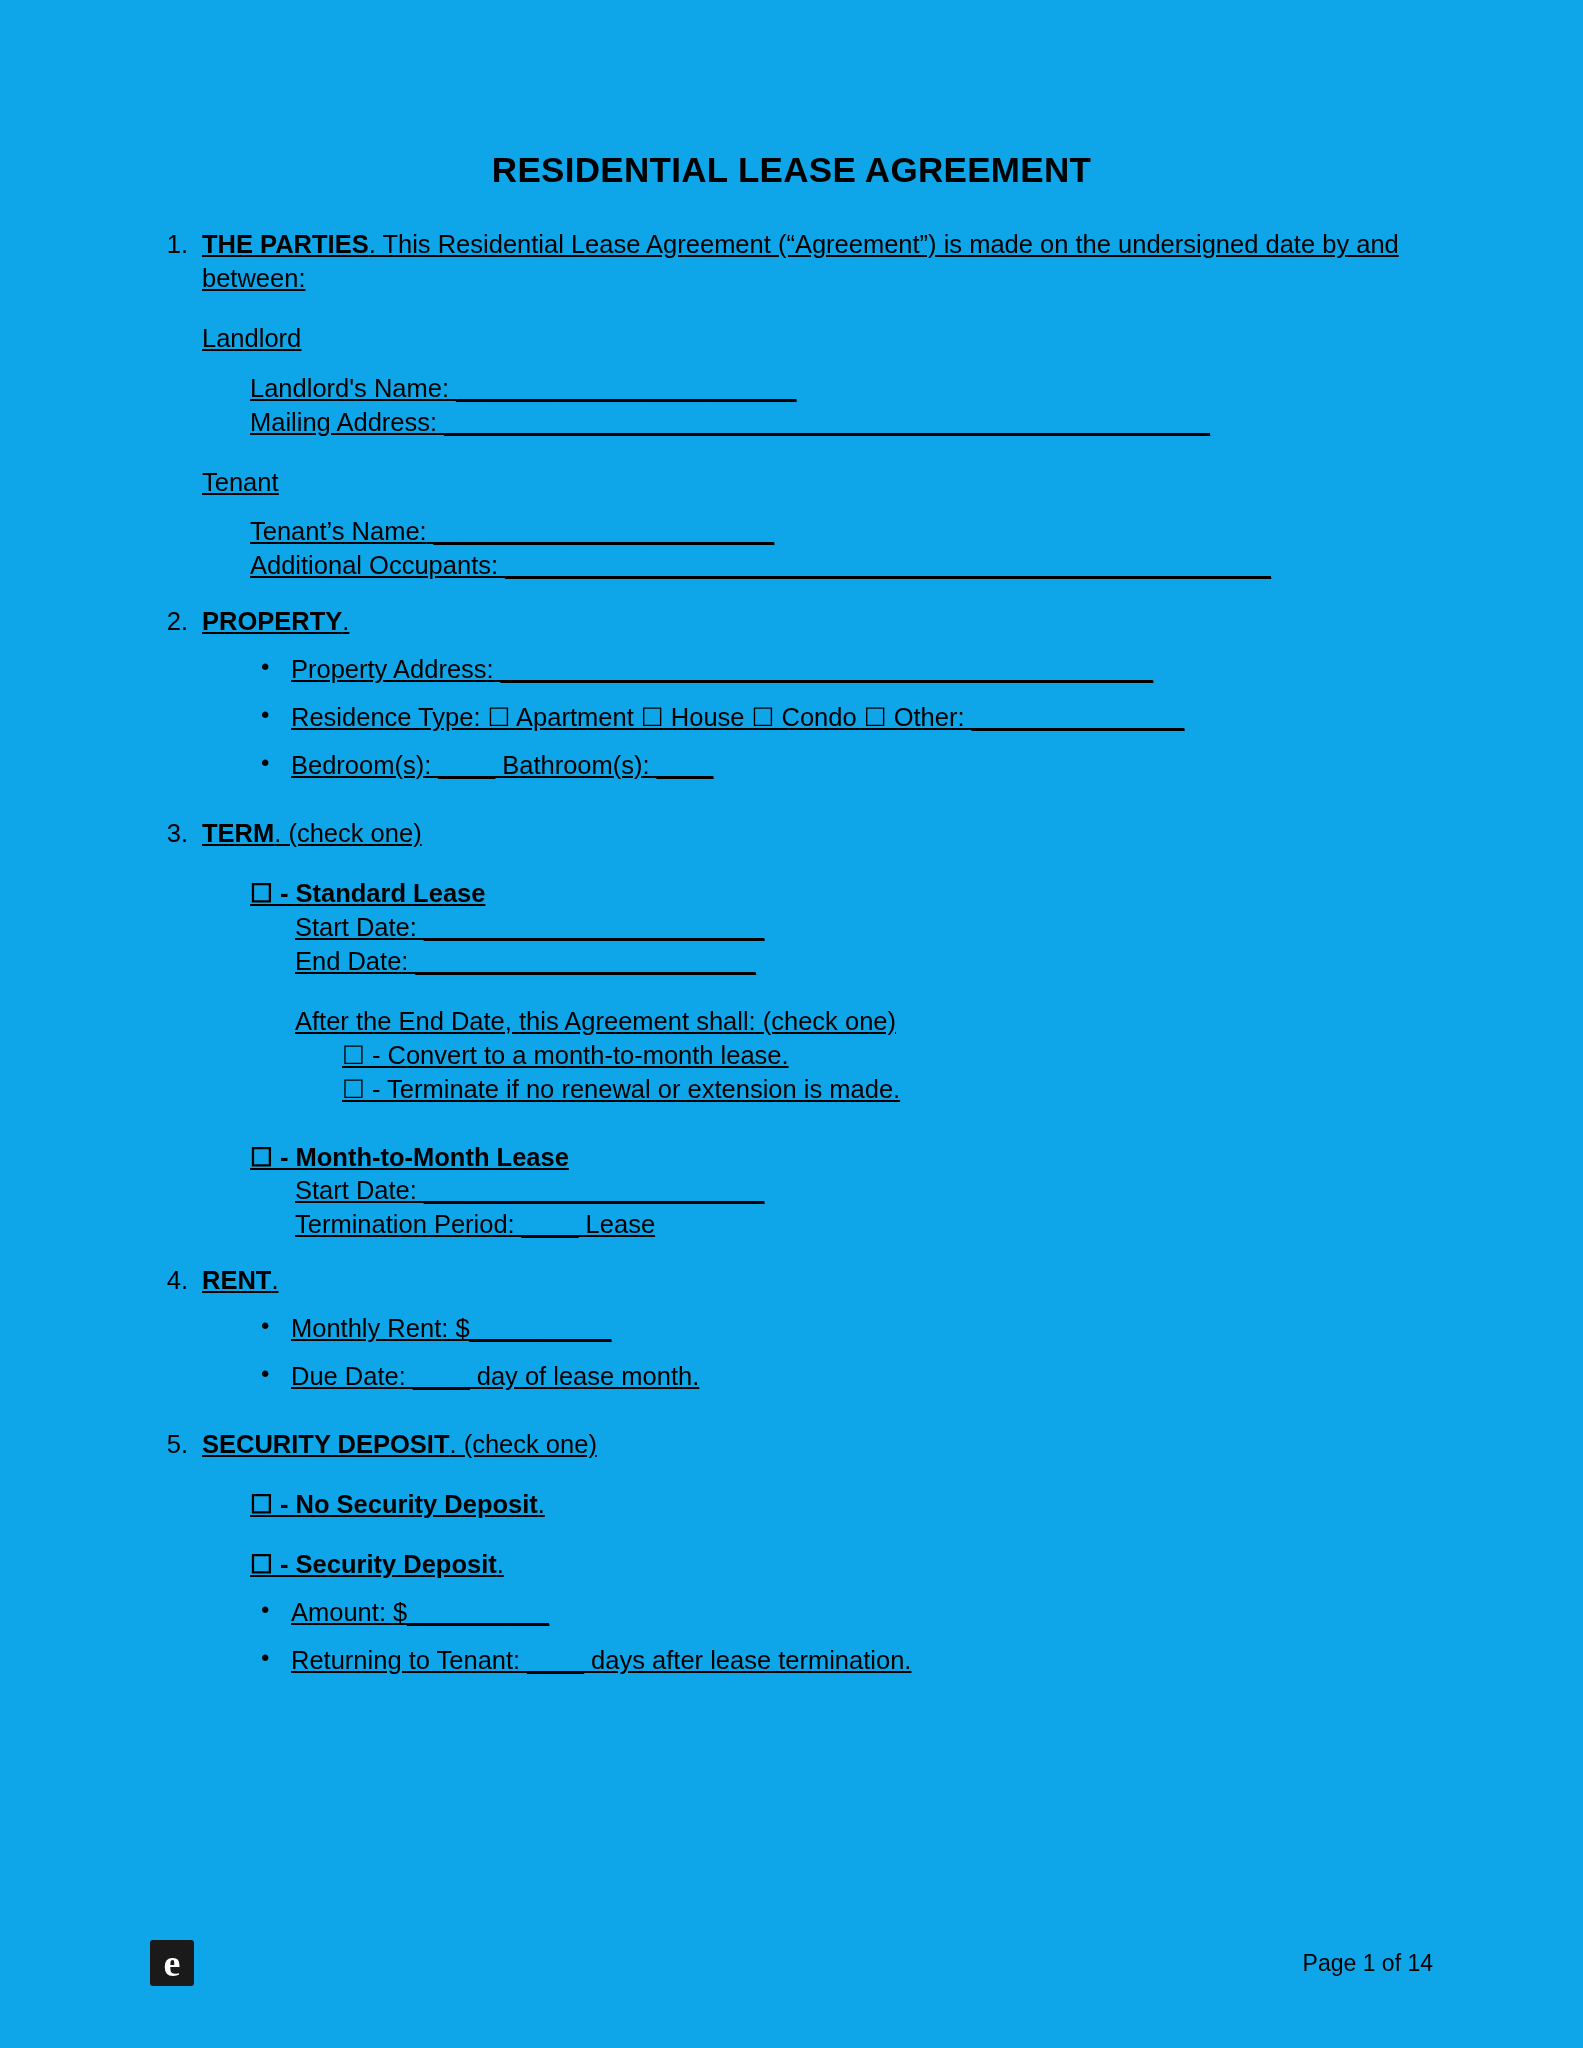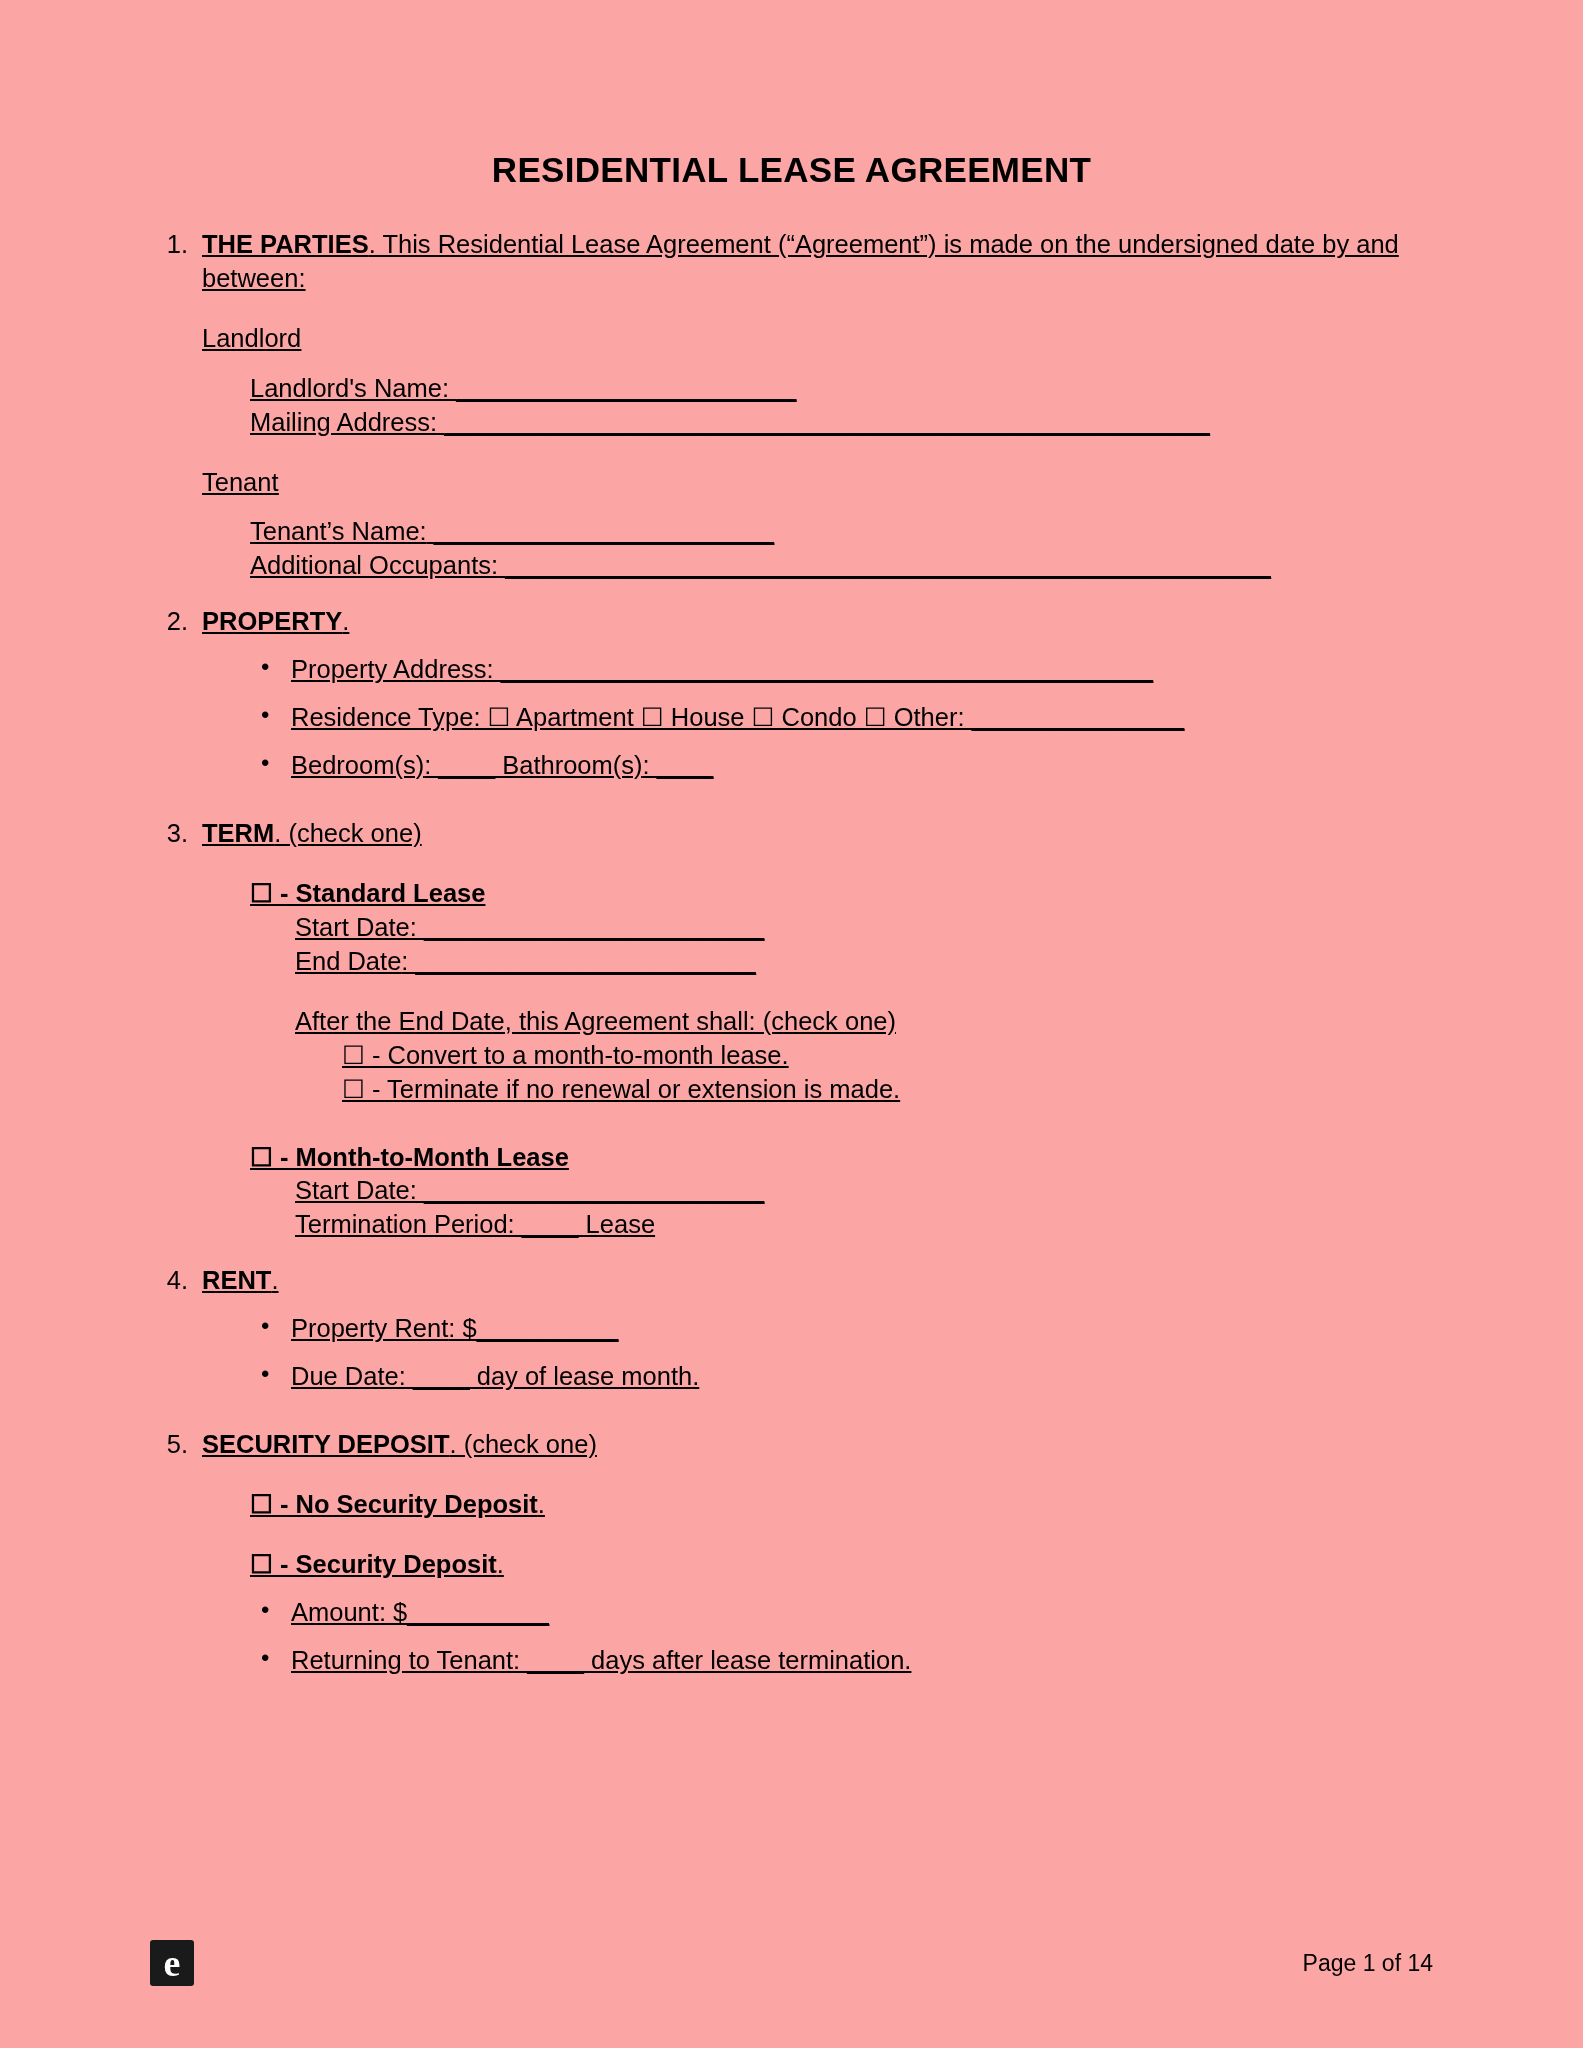--- a/index.html
+++ b/index.html
@@ -8,21 +8,21 @@
     background: #ffffff;
   }
   body {
     font-family: "Liberation Sans", sans-serif;
     color: #000000;
   }
   .page {
     position: relative;
     width: 1583px;
     height: 2048px;
-    background: #fca5a5;
+    background: #0ea5e9;
     box-sizing: border-box;
     padding: 150px 150px 0 150px;
   }
   .doc-title {
     text-align: center;
     font-size: 35px;
     font-weight: bold;
     letter-spacing: 0.3px;
     margin: 0 0 38px 0;
   }
@@ -164,21 +164,21 @@
     </div>
   </div>
 
   <div class="clause">
     <div class="clause-num">4.</div>
     <div class="clause-body">
       <div>
         <span class="b">RENT</span><span>.</span>
       </div>
       <ul class="bullets">
-        <li><span class="u">Property Rent</span><span class="line">: $__________</span></li>
+        <li><span class="u">Monthly Rent</span><span class="line">: $__________</span></li>
         <li><span class="u">Due Date</span><span class="line">: ____ day of lease month.</span></li>
       </ul>
     </div>
   </div>
 
   <div class="clause">
     <div class="clause-num">5.</div>
     <div class="clause-body">
       <div>
         <span class="b">SECURITY DEPOSIT</span><span>. (check one)</span>

